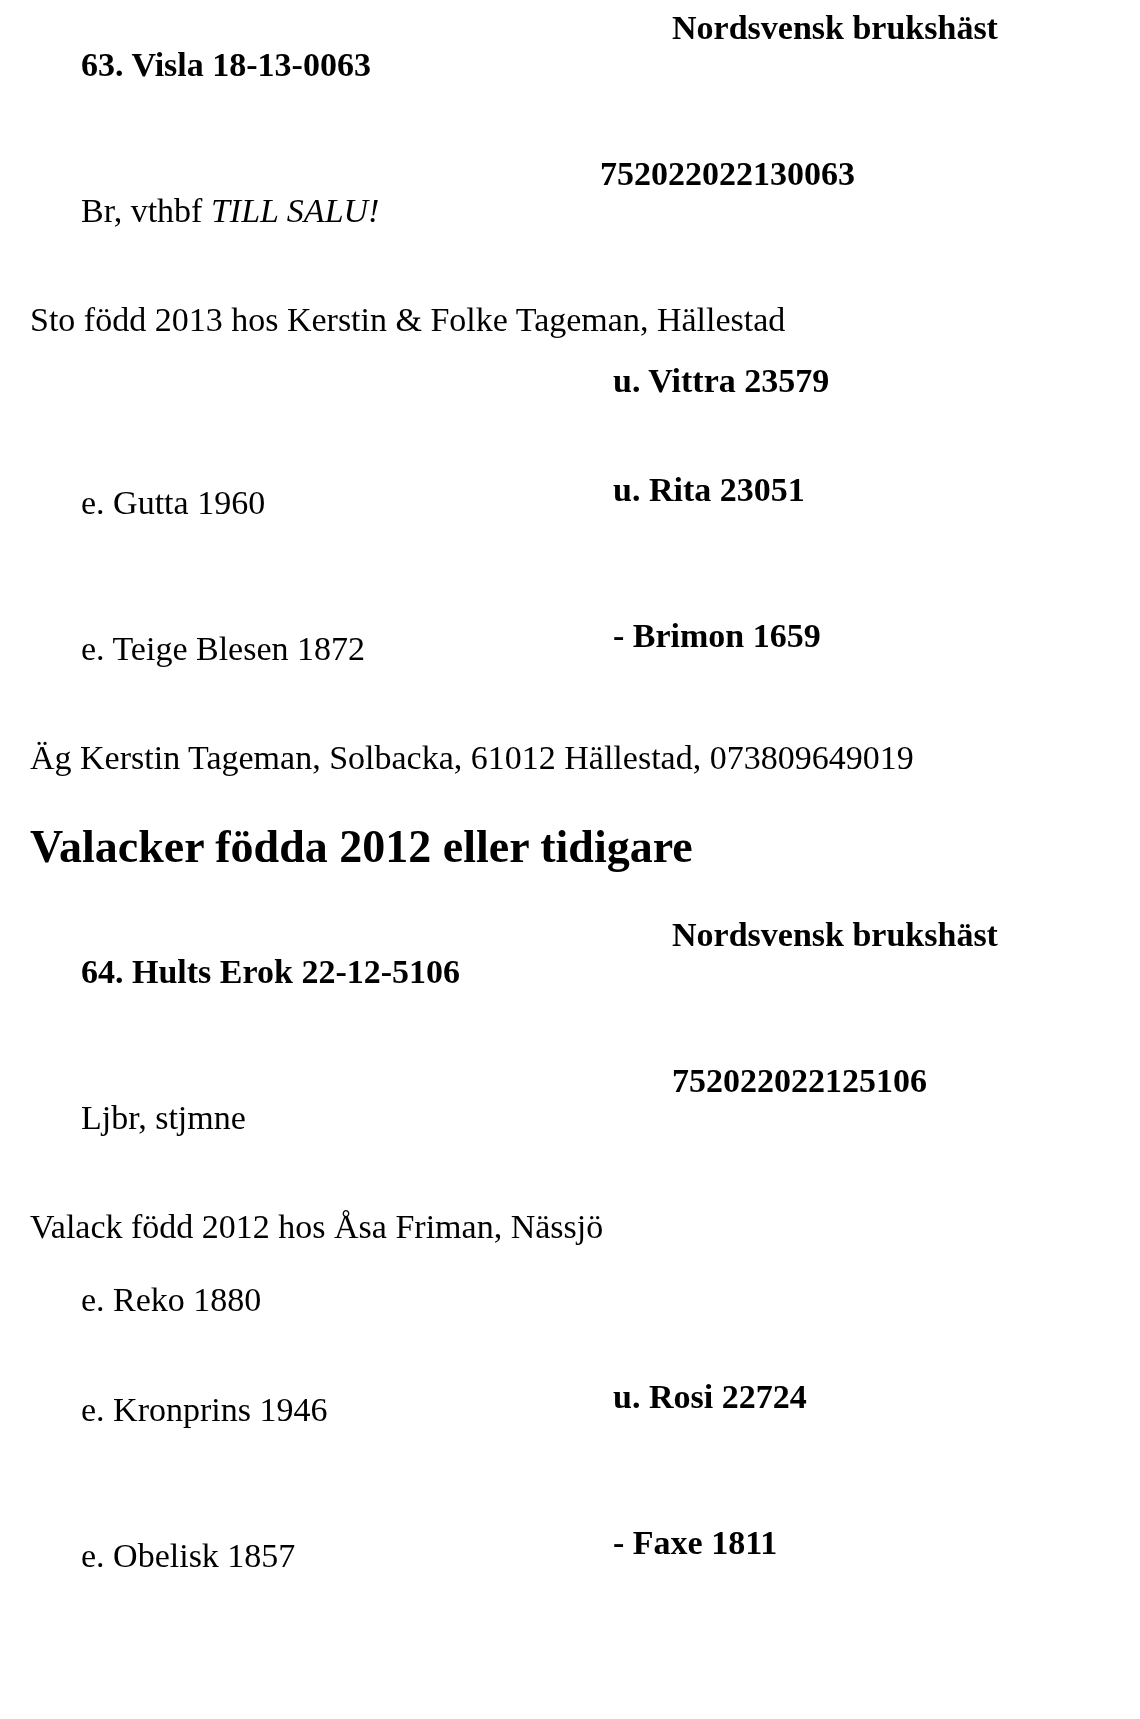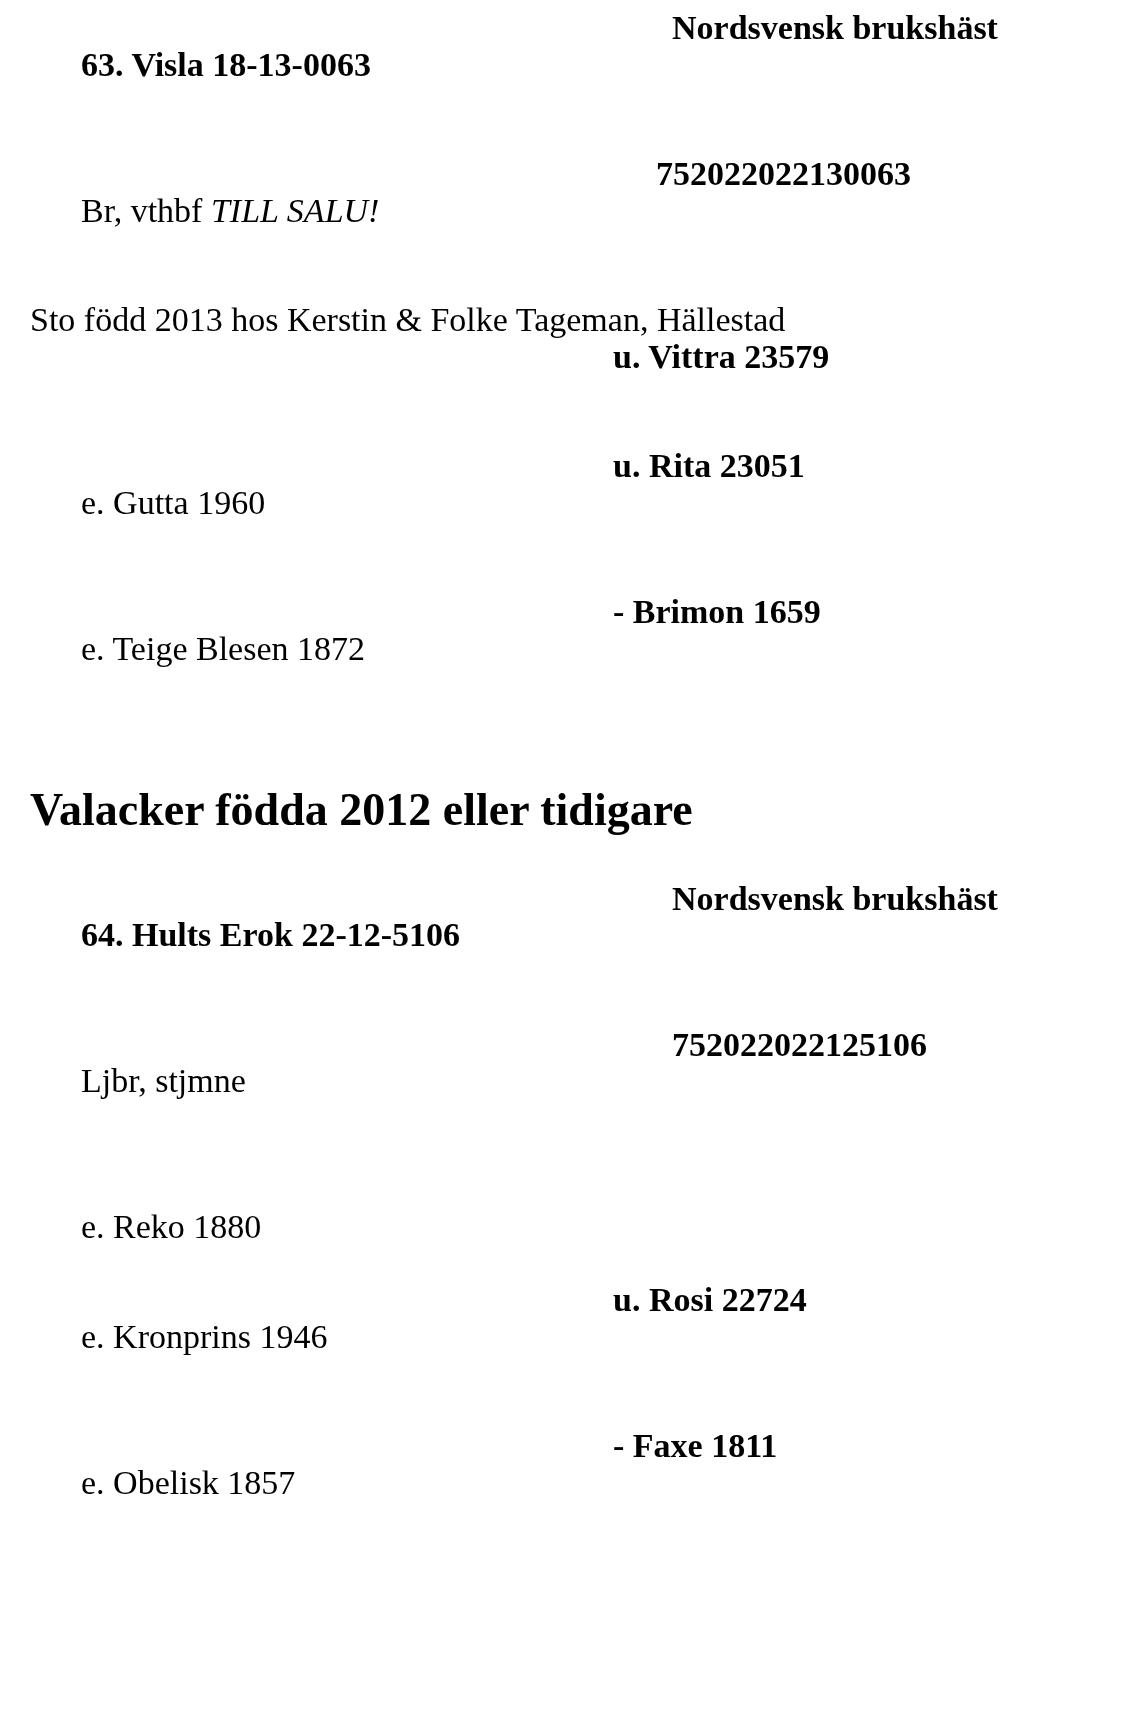--- a/index.html
+++ b/index.html
@@ -32,22 +32,22 @@
   .line .col-left {
     display: inline-block;
   }
   .line .col-right {
     position: absolute;
     top: 0;
     white-space: pre;
     font-weight: bold;
   }
   .r-wide { left: 642px; }   
-  .r-id   { left: 626px; }   
-  .r-u    { left: 583px; }   
+  .r-id   { left: 570px; }   
+  .r-u    { left: 583px; margin-top: 24px; }   
   .bold   { font-weight: bold; }
   .italic { font-style: italic; }
   .entry { margin: 0 0 0 0; }
   .gap-large  { height: 52px; }
   .section-head {
     font-size: 46px;
     line-height: 36.5px;
     font-weight: bold;
     white-space: pre;
   }
@@ -71,37 +71,39 @@
       <span class="col-right r-u">u. Vittra 23579</span>
     </div>
     <div class="line">
       <span class="col-left">e. Gutta 1960</span>
       <span class="col-right r-u">u. Rita 23051</span>
     </div>
     <div class="line">
       <span class="col-left">e. Teige Blesen 1872</span>
       <span class="col-right r-u">- Brimon 1659</span>
     </div>
+    <div class="line">Äg Kerstin Tageman, Solbacka, 61012 Hällestad, 073809649019</div>
   </div>
 
   <div class="gap-large"></div>
 
   <div class="section-head">Valacker födda 2012 eller tidigare</div>
 
   <div class="gap-large"></div>
 
   <div class="entry">
     <div class="line">
       <span class="col-left bold">64. Hults Erok 22-12-5106</span>
       <span class="col-right r-wide">Nordsvensk brukshäst</span>
     </div>
     <div class="line">
       <span class="col-left">Ljbr, stjmne</span>
       <span class="col-right r-wide">752022022125106</span>
     </div>
+    <div class="line">Valack född 2012 hos Åsa Friman, Nässjö</div>
     <div class="line">
       <span class="col-left">e. Reko 1880</span>
     </div>
     <div class="line">
       <span class="col-left">e. Kronprins 1946</span>
       <span class="col-right r-u">u. Rosi 22724</span>
     </div>
     <div class="line">
       <span class="col-left">e. Obelisk 1857</span>
       <span class="col-right r-u">- Faxe 1811</span>

